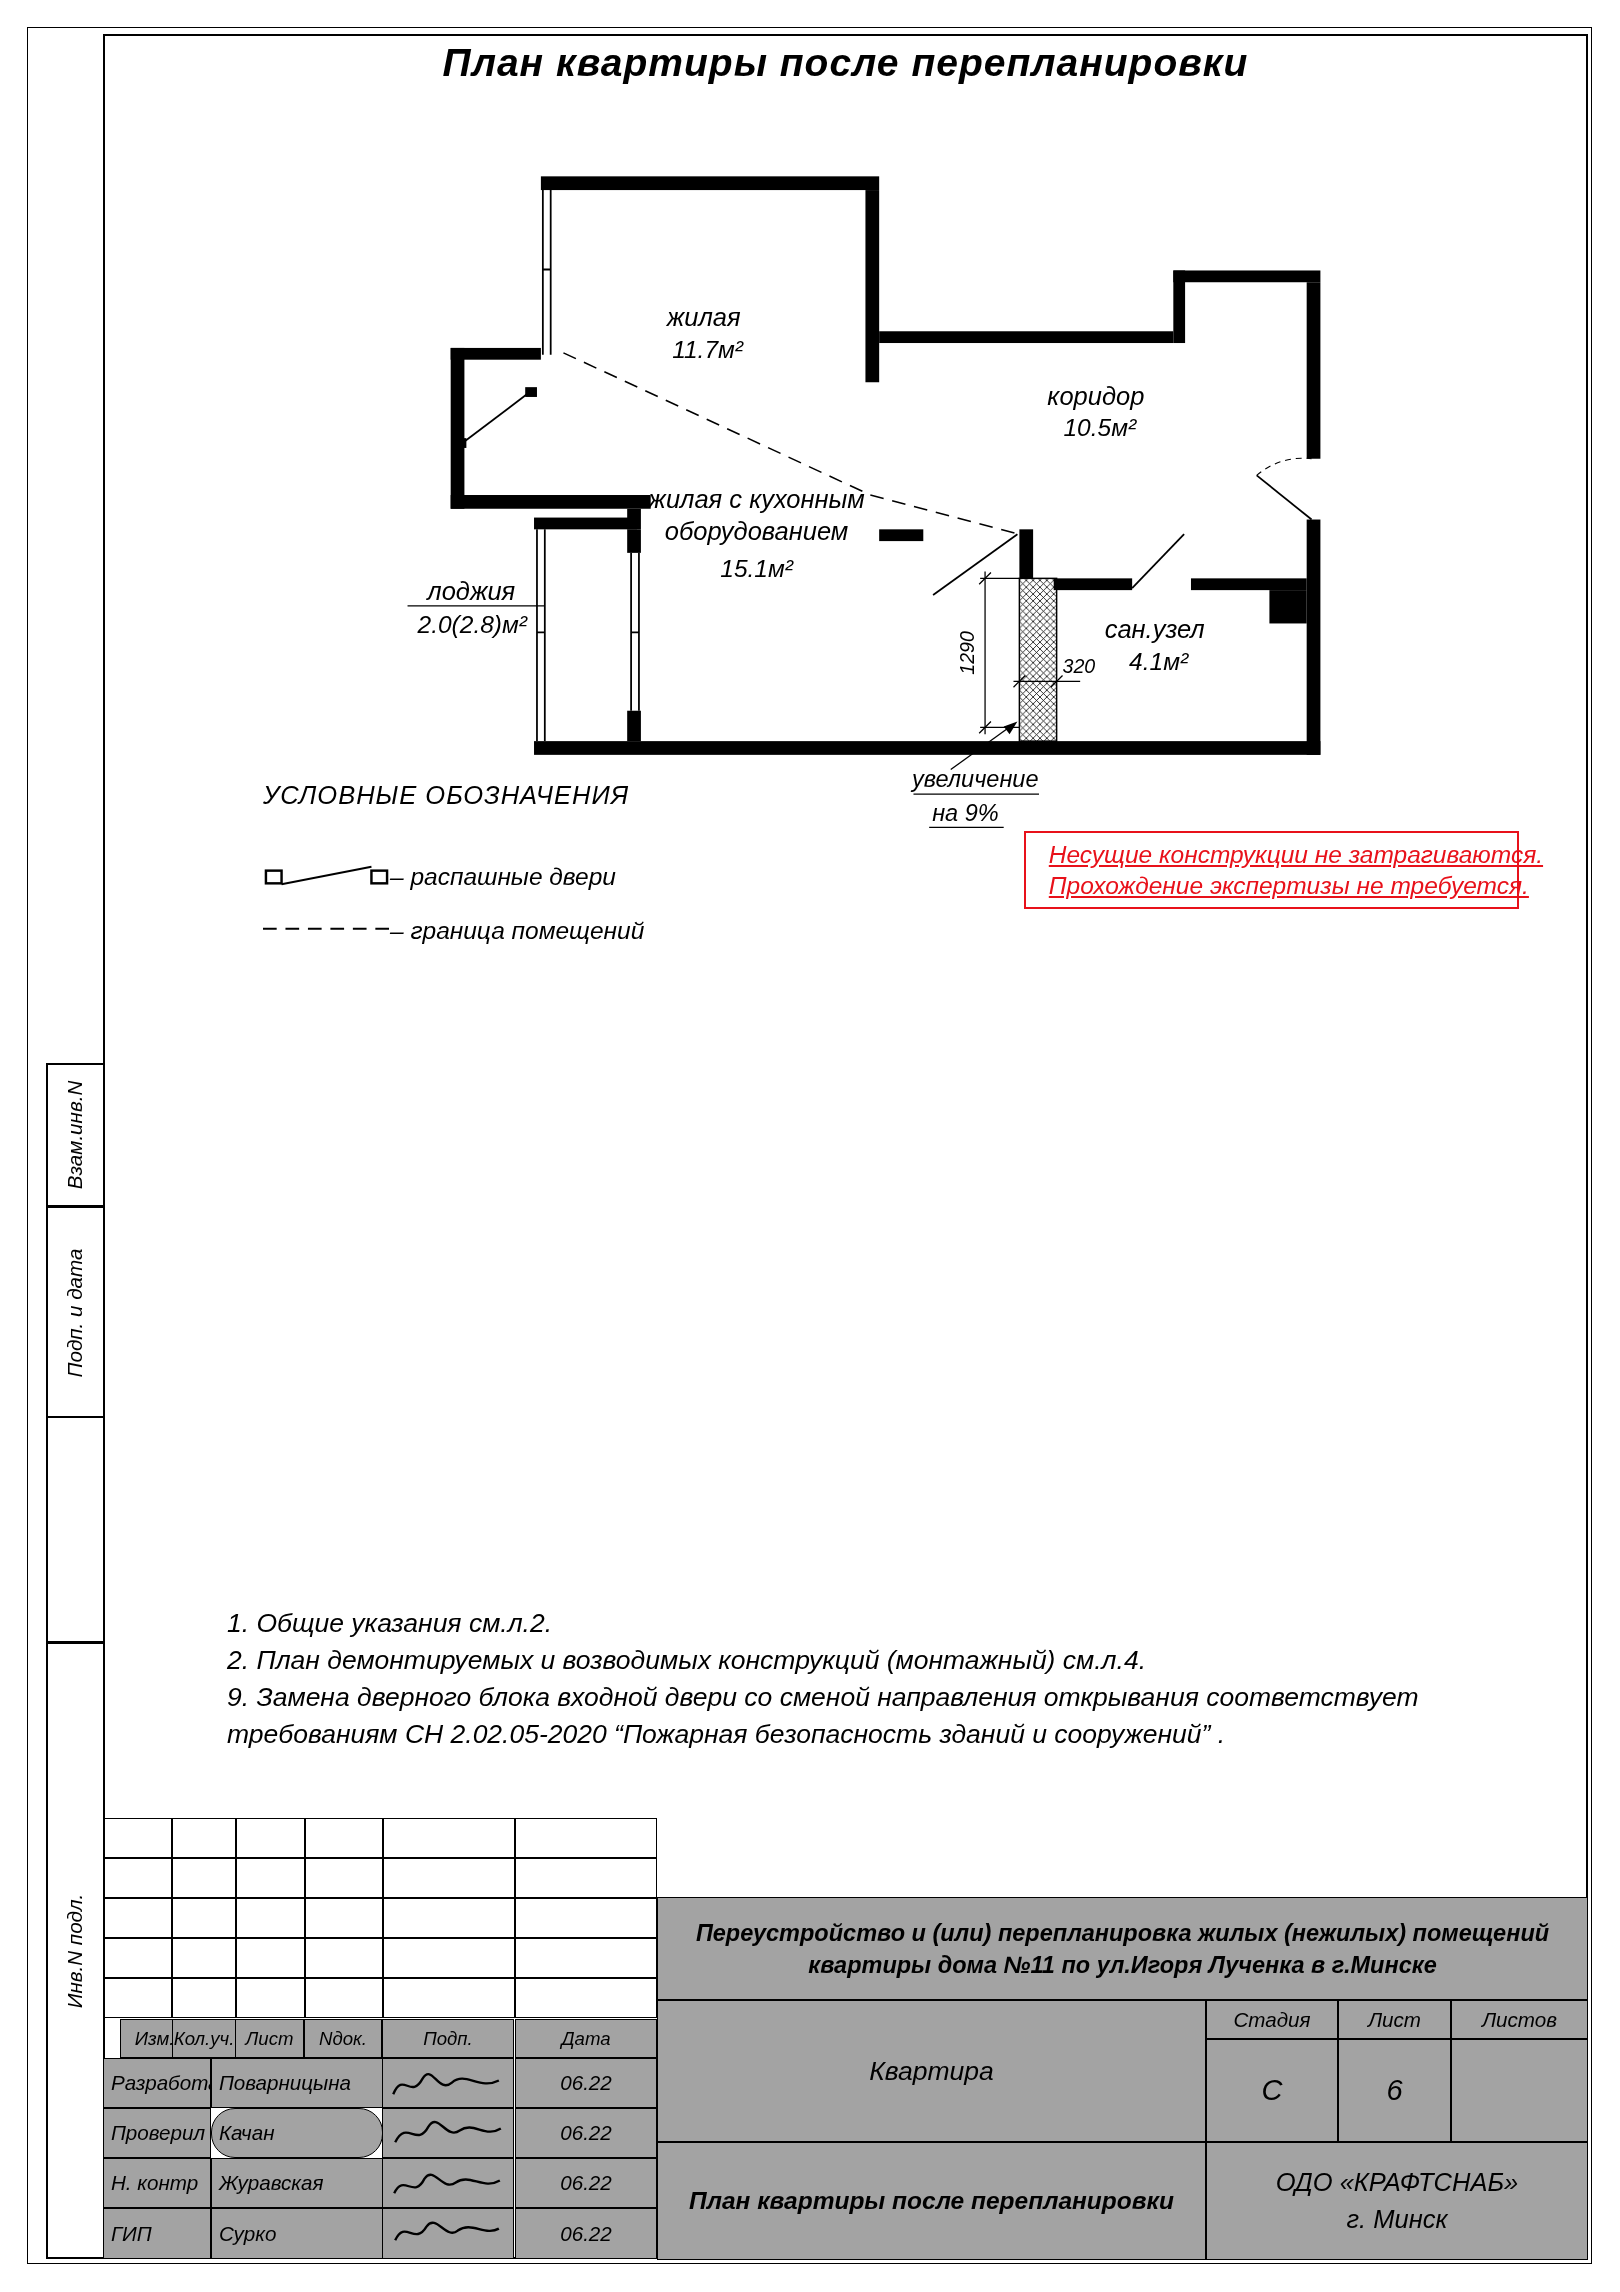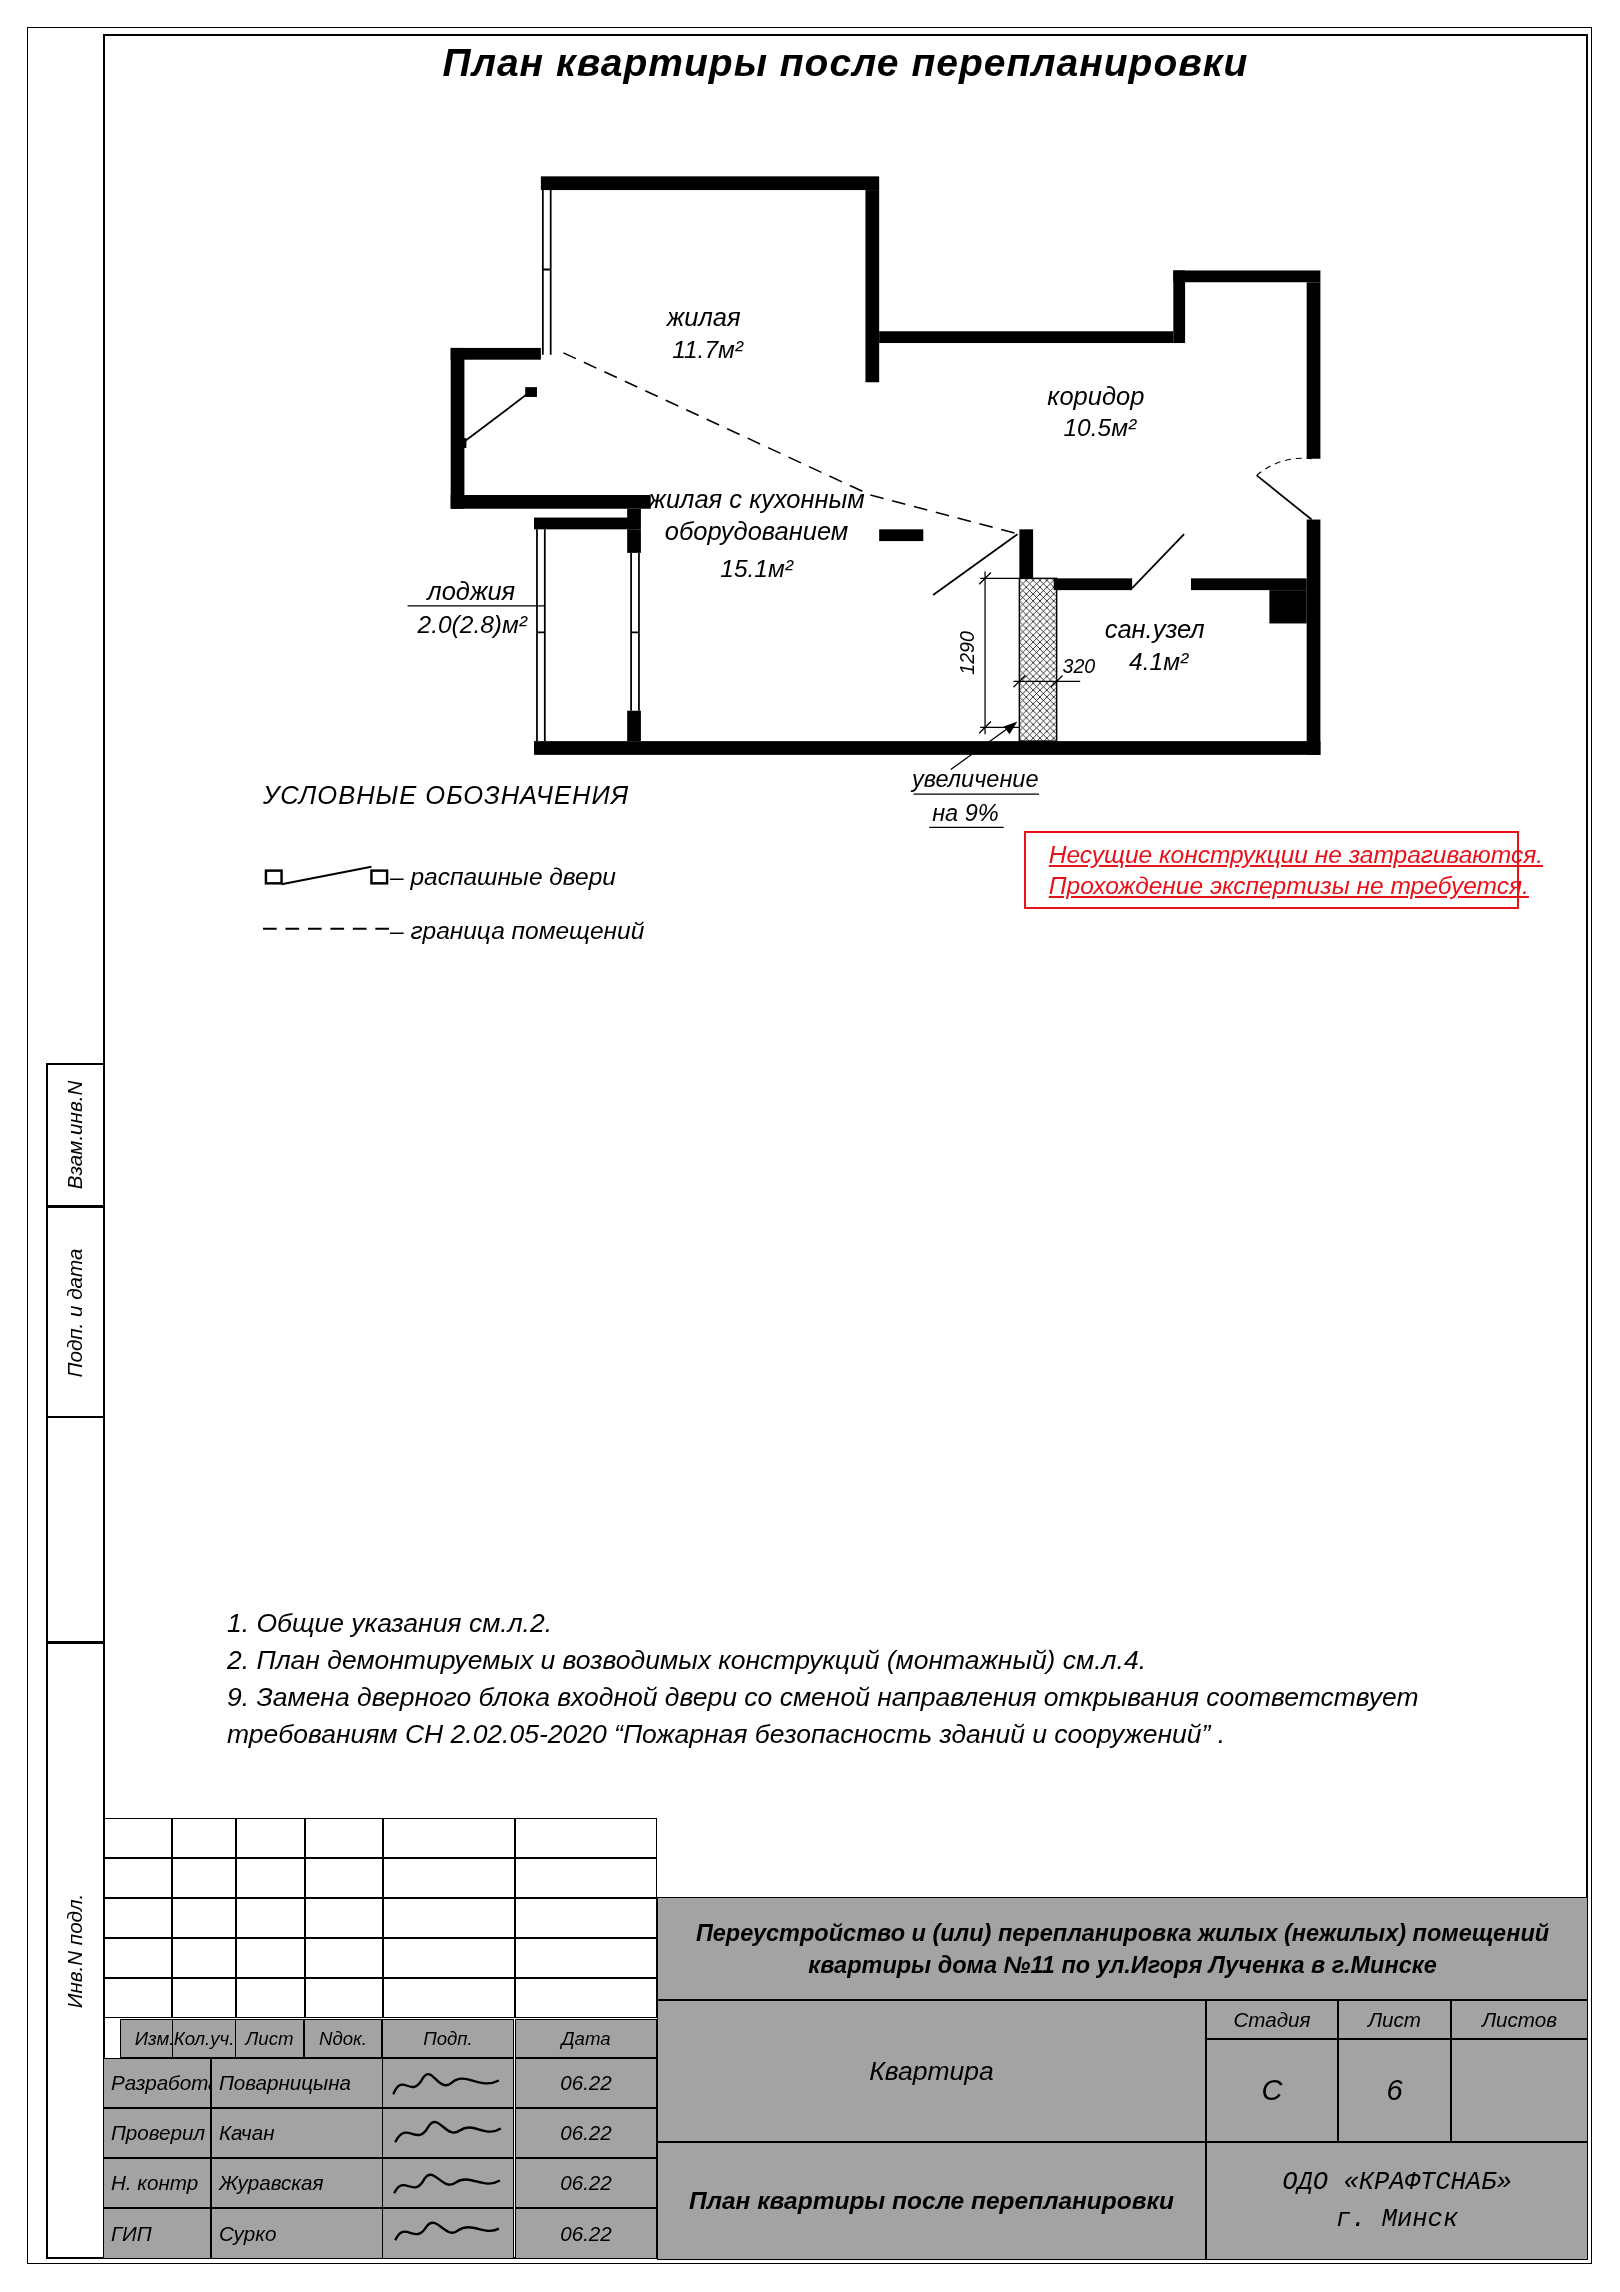--- a/index.html
+++ b/index.html
@@ -23,21 +23,21 @@
   .title-top { font-size:39px; font-weight:600; text-align:center; letter-spacing:1px; }
   .warning-box { border:2px solid; padding:5.9px 9.8px; line-height:31px; font-size:24.5px; }
   .warning-box div { text-decoration:underline; white-space:nowrap;margin-left:13px; }
   .notes div { font-size:26.5px; line-height:37px; white-space:nowrap; }
   .legend-head { font-size:25.5px; letter-spacing:1px; }
   .legend-label { font-size:24.5px; }
   svg text { font-family:"Liberation Sans", sans-serif; font-style:italic; fill:#000; }
   .proj-cell { display:flex; flex-direction:column; align-items:center; justify-content:center;
                font-size:23.5px; font-weight:600; line-height:32px; text-align:center; }
   .comp-cell { display:flex; flex-direction:column; align-items:center; justify-content:center;
-               font-size:25.5px; line-height:37px; text-align:left;font-family:Liberation Mono, monospace; }
+               font-size:25.5px; line-height:37px; text-align:left; }
   .doc-cell { font-weight:700; font-size:24.5px; }
 </style>
 </head>
 <body>
 
 <div class="abs outer-border" style="left:27.4px; top:27.4px; width:1565px; height:2237px;"></div>
 <div class="abs frame" style="left:103px; top:34px; width:1485px; height:2225px;"></div>
 
 <div class="abs strip-cell" style="left:46px; top:1063px; width:59px; height:144px;">
   <span>Взам.инв.N</span>
@@ -209,21 +209,21 @@
 <div class="tb-cell center t21 pad-l" style="left:103px; top:2058px; width:108px; height:50px;">Разработал</div>
 <div class="tb-cell center t21 pad-l" style="left:211px; top:2058px; width:172px; height:50px;">Поварницына</div>
 <div class="tb-cell center" style="left:382px; top:2058px; width:132px; height:50px;">
   <svg width="122" height="45" viewBox="0 0 120 46">
       <path d="M4 34 C14 10 22 40 34 18 C44 2 50 34 64 22 C78 10 92 30 112 20" fill="none" stroke="#000" stroke-width="2.4"></path>
     </svg>
 </div>
 <div class="tb-cell center t21" style="left:515px; top:2058px; width:142px; height:50px;">06.22</div>
 
 <div class="tb-cell center t21 pad-l" style="left:103px; top:2108px; width:108px; height:50px;">Проверил</div>
-<div class="tb-cell center t21 pad-l" style="left:211px; top:2108px; width:172px; height:50px;">Качан</div>
+<div class="tb-cell center t21 pad-l" style="left:211px; top:2108px; width:172px; height:50px;border-radius:24px;">Качан</div>
 <div class="tb-cell center" style="left:382px; top:2108px; width:132px; height:50px;">
   <svg width="122" height="45" viewBox="0 0 120 46">
       <path d="M6 32 C18 8 28 38 40 16 C50 0 58 30 72 20 C86 10 98 28 114 18" fill="none" stroke="#000" stroke-width="2.4"></path>
     </svg>
 </div>
 <div class="tb-cell center t21" style="left:515px; top:2108px; width:142px; height:50px;">06.22</div>
 
 <div class="tb-cell center t21 pad-l" style="left:103px; top:2158px; width:108px; height:50px;">Н. контр</div>
 <div class="tb-cell center t21 pad-l" style="left:211px; top:2158px; width:172px; height:50px;">Журавская</div>
 <div class="tb-cell center" style="left:382px; top:2158px; width:132px; height:50px;">

